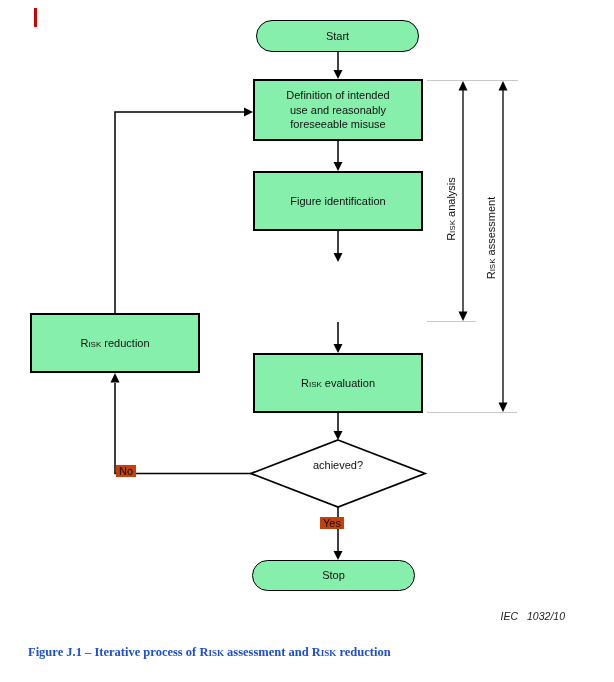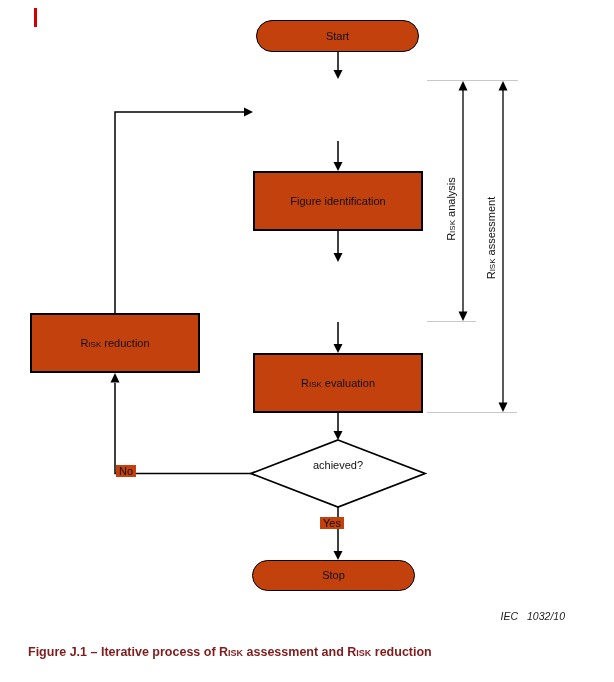--- a/index.html
+++ b/index.html
@@ -4,33 +4,33 @@
 <style>
   html,body{margin:0;padding:0;background:#ffffff;}
   #page{position:relative;width:614px;height:682px;background:#ffffff;overflow:hidden;
         font-family:"Liberation Sans","DejaVu Sans",sans-serif;color:#111;}
   svg.layer{position:absolute;left:0;top:0;z-index:1;}
   .cline{stroke:#000;stroke-width:1.5;fill:none;}
   .dline{stroke:#000;stroke-width:1.3;fill:none;}
   .chead{fill:#000;stroke:none;}
   .gline{stroke:#c8c8c8;stroke-width:1;fill:none;}
   .diamond{fill:#ffffff;stroke:#000;stroke-width:1.8;}
-  .node{position:absolute;z-index:2;background:#c2410c;display:flex;align-items:center;
+  .node{position:absolute;z-index:2;background:#86efac;display:flex;align-items:center;
         justify-content:center;text-align:center;font-size:11px;line-height:1.35;color:#111;}
   .rect{border:2px solid #000;}
   .pill{border:1.5px solid #000;border-radius:16px;}
   .freetext{position:absolute;z-index:3;font-size:11px;color:#111;}
   .onwire{background:#c2410c;padding:0 3px;}
   .vlabel{position:absolute;z-index:2;font-size:11px;color:#111;text-align:center;
           transform:rotate(-90deg);white-space:nowrap;}
   .sc{font-variant:small-caps;}
   #decision-text{position:absolute;z-index:2;text-align:center;font-size:11px;line-height:1.35;}
   #iec-ref{position:absolute;z-index:2;font-style:italic;font-size:10.5px;text-align:right;color:#222;}
   #iec-ref .gap{display:inline-block;width:9px;}
-  #caption{position:absolute;z-index:2;font-weight:bold;font-size:12.5px;color:#7f1d1d;white-space:nowrap;}
+  #caption{position:absolute;z-index:2;font-weight:bold;font-size:12.5px;color:#1d4ed8;white-space:nowrap;font-family:Liberation Serif, serif;}
   #red-mark{position:absolute;z-index:4;left:34px;top:8px;width:3px;height:19px;background:#d40000;}
 </style>
 </head>
 <body>
 
 <div id="page">
 
   <div id="red-mark"></div>
 
   <svg class="layer" width="614" height="682" viewBox="0 0 614 682">
@@ -71,20 +71,27 @@
 
     <line class="dline" x1="503" y1="89" x2="503" y2="404"></line>
     <polygon class="chead" points="498.5,90.5 507.5,90.5 503,81"></polygon>
     <polygon class="chead" points="498.5,402.5 507.5,402.5 503,412"></polygon>
   </svg>
 
   <div class="node pill" style="left:256px;top:20px;width:161px;height:30px;">
     <span>Start</span>
   </div>
 
+  <div class="node rect" style="left:253px;top:79px;width:166px;height:58px;">
+    <div>
+        <div>Definition of intended</div>
+        <div>use and reasonably</div>
+        <div>foreseeable misuse</div>
+      </div>
+  </div>
 
   <div class="node rect" style="left:253px;top:171px;width:166px;height:56px;">
     <span>Figure identification</span>
   </div>
 
 
   <div class="node rect" style="left:30px;top:313px;width:166px;height:56px;">
     <span><span class="sc">Risk</span><span> reduction</span></span>
   </div>
 

